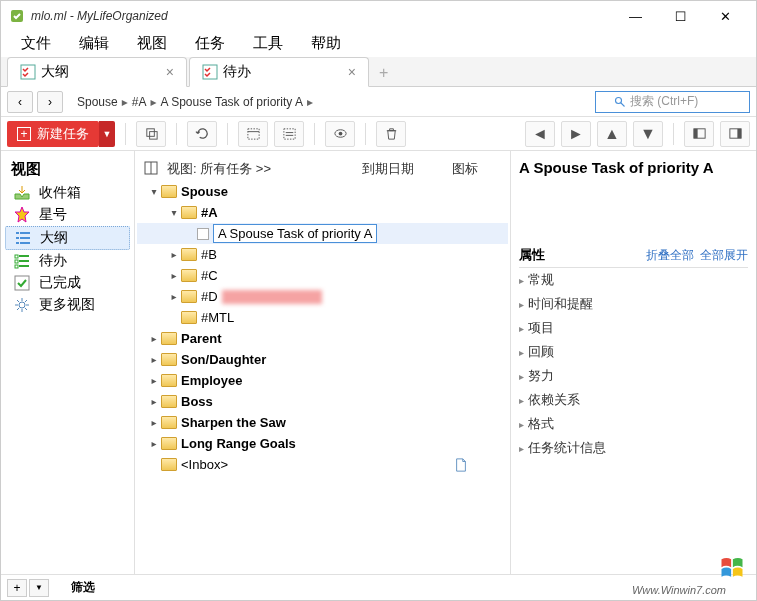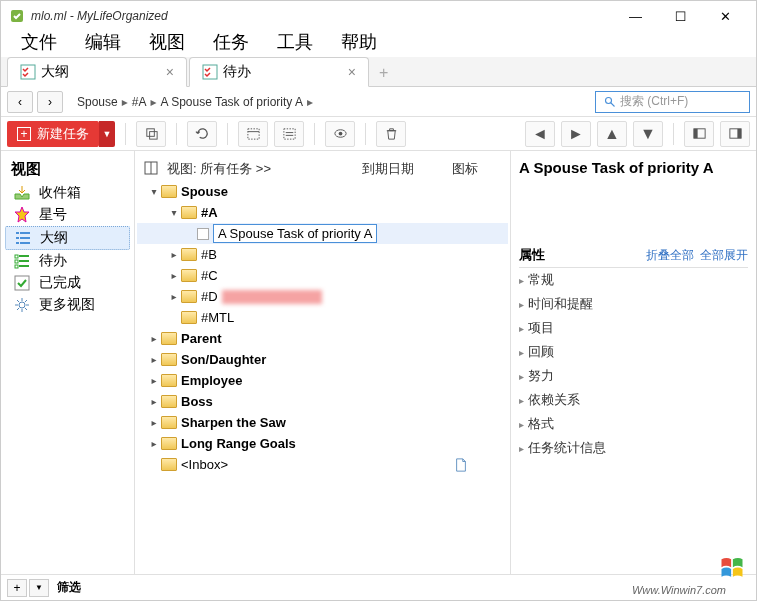--- a/index.html
+++ b/index.html
@@ -4,35 +4,35 @@
 <style>
 * { box-sizing: border-box; margin: 0; padding: 0; font-family: "Microsoft YaHei", Tahoma, sans-serif; }
 body { background: #fff; width: 757px; height: 601px; overflow: hidden; border: 1px solid #ccc; position: relative; }
 
 .titlebar { height: 30px; display: flex; align-items: center; padding: 0 8px; }
 .titlebar .app-icon { width: 16px; height: 16px; margin-right: 6px; }
 .titlebar .title { font-size: 12px; color: #333; font-style: italic; }
 .win-controls { margin-left: auto; display: flex; gap: 0; }
 .win-btn { width: 45px; height: 28px; display: flex; align-items: center; justify-content: center; font-size: 13px; cursor: pointer; }
 
-.menubar { height: 26px; display: flex; align-items: flex-end; padding: 0 6px; font-size: 18px; }
+.menubar { height: 26px; display: flex; align-items: flex-start; padding: 0 6px; font-size: 15px; }
 .menu-item { padding: 3px 14px; cursor: pointer; }
 
 .tabbar { height: 30px; display: flex; align-items: flex-end; padding: 0 6px; border-bottom: 1px solid #d0d0d0; background: #f4f4f4; }
 .tab { display: flex; align-items: center; gap: 5px; padding: 5px 12px; font-size: 14px; background: #fff; border: 1px solid #d0d0d0; border-bottom-color: #fff; margin-right: 2px; border-radius: 4px 4px 0 0; min-width: 180px; position: relative; bottom: -1px; }
 .tab-close { margin-left: auto; color: #888; cursor: pointer; font-size: 14px; }
 .tab-add { padding: 4px 8px; color: #aaa; font-size: 16px; cursor: pointer; }
 .tab-icon { width: 16px; height: 16px; }
 
 .navbar { height: 30px; display: flex; align-items: center; padding: 4px 6px; border-bottom: 1px solid #e0e0e0; gap: 4px; }
 .nav-btn { border: 1px solid #ccc; background: #f8f8f8; width: 26px; height: 22px; display: flex; align-items: center; justify-content: center; font-size: 12px; cursor: pointer; border-radius: 2px; }
 .breadcrumb { display: flex; align-items: center; gap: 4px; margin-left: 10px; font-size: 12px; color: #333; }
 .breadcrumb span { cursor: pointer; }
 .bc-sep { color: #666; }
-.search-box { margin-left: auto; border: 1px solid #4a90d9; display: flex; align-items: center; padding: 2px 8px; width: 155px; height: 22px; color: #999; font-size: 12px; }
+.search-box { margin-left: auto; border: 1px solid #4a90d9; display: flex; align-items: center; padding: 2px 18px; width: 155px; height: 22px; color: #999; font-size: 12px; }
 
 .toolbar { height: 34px; display: flex; align-items: center; padding: 3px 6px; border-bottom: 1px solid #e0e0e0; gap: 6px; }
 .new-btn { background: #e53935; color: #fff; display: flex; align-items: center; gap: 6px; padding: 4px 10px; font-size: 13px; cursor: pointer; border-radius: 2px; }
 .new-dropdown { background: #c62828; width: 16px; height: 26px; display: flex; align-items: center; justify-content: center; color: #fff; font-size: 9px; cursor: pointer; margin-left: -6px; border-radius: 0 2px 2px 0; }
 .tool-btn { border: 1px solid #ddd; background: #fafafa; width: 30px; height: 26px; display: flex; align-items: center; justify-content: center; cursor: pointer; border-radius: 2px; color: #555; }
 .tool-sep { width: 1px; height: 22px; background: #ddd; margin: 0 4px; }
 .spacer { flex: 1; }
 
 .main { display: flex; height: calc(100% - 30px - 26px - 30px - 30px - 34px - 26px); }
 
@@ -400,21 +400,21 @@
     <div class="prop-row">
         <span class="prop-exp">▸</span>
         <span>任务统计信息</span>
       </div>
   </div>
 </div>
 
 <div class="footer">
   <div class="footer-btn">+</div>
   <div class="footer-btn" style="font-size:8px">▼</div>
-  <span style="margin-left:6px;font-weight:bold">筛选</span>
+  <span style="margin-left:20px;font-weight:bold">筛选</span>
 </div>
 
 <div class="watermark">
   <svg class="win-logo" viewBox="0 0 32 32">
     <path d="M4 6 Q10 3 15 6 L15 15 Q9 12 4 15 Z" fill="#e84c3d"></path>
     <path d="M17 6 Q23 3 28 6 L28 15 Q22 12 17 15 Z" fill="#44b649"></path>
     <path d="M4 17 Q10 14 15 17 L15 26 Q9 23 4 26 Z" fill="#3498db"></path>
     <path d="M17 17 Q23 14 28 17 L28 26 Q22 23 17 26 Z" fill="#f5c518"></path>
   </svg>
 </div>

